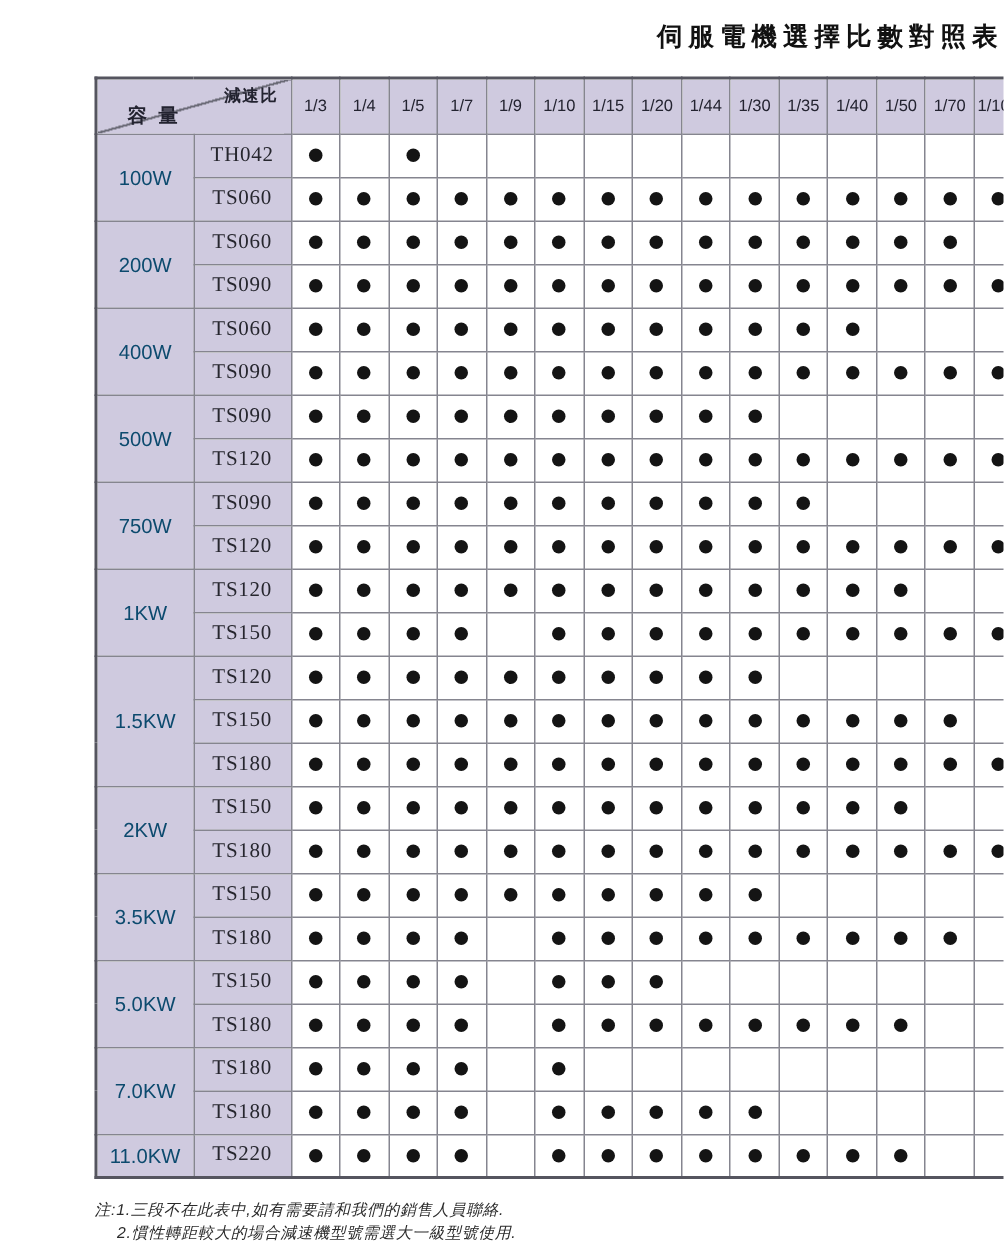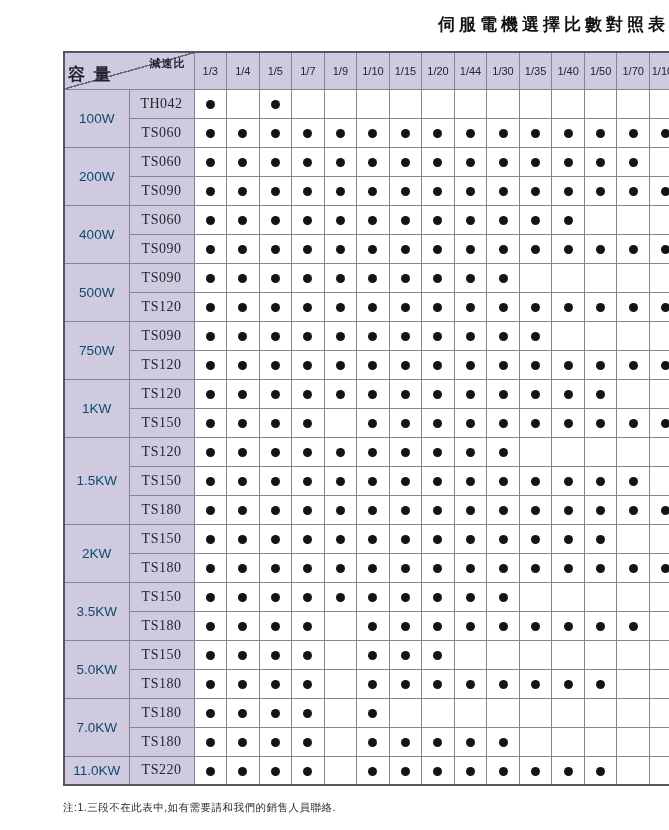--- a/index.html
+++ b/index.html
@@ -54,22 +54,22 @@
       #6a6a76 calc(50% - 1px),
       #6a6a76 calc(50% + 0.5px),
       rgba(0,0,0,0) calc(50% + 0.5px));
   }
   td.corner .tr-label {
     position: absolute; top: 3px; right: 8px;
     font-size: 11px; font-weight: bold; color: #232330;
     letter-spacing: 1px;
   }
   td.corner .bl-label {
-    position: absolute; bottom: 3px; left: 3px;
-    font-size: 17px; font-weight: bold; color: #232330;
+    position: absolute; bottom: 3px; left: 20px;
+    font-size: 13px; font-weight: bold; color: #232330;
     letter-spacing: 2px;
   }
 
   td.capacity {
     background: var(--header-bg, #cfcadf);
     font-size: 13.5px;
     color: #0c4a6e;
   }
   td.model {
     background: var(--header-bg, #cfcadf);
@@ -86,20 +86,21 @@
     background: var(--dot, #141414);
     vertical-align: middle;
   }
 
   .notes {
     margin-top: 14px;
     font-size: 10.5px;
     color: #2b2b2b;
     line-height: 1.4;
     letter-spacing: 0.5px;
+    font-style: italic;
   }
   .notes .note-line-2 { padding-left: 15px; }
 </style>
 </head>
 <body>
 
 <div class="page">
   <div class="title">伺服電機選擇比數對照表</div>
 
   <table class="ratio-table">
@@ -588,14 +589,15 @@
           <td class="cell"><span class="dot"></span></td>
           <td class="cell"><span class="dot"></span></td>
           <td class="cell"></td>
           <td class="cell"></td>
         </tr>
       </tbody>
   </table>
 
   <div class="notes">
     <div class="note-line-1">注:1.三段不在此表中,如有需要請和我們的銷售人員聯絡.</div>
+    <div class="note-line-2">2.慣性轉距較大的場合減速機型號需選大一級型號使用.</div>
   </div>
 </div>
 
 </body></html>

